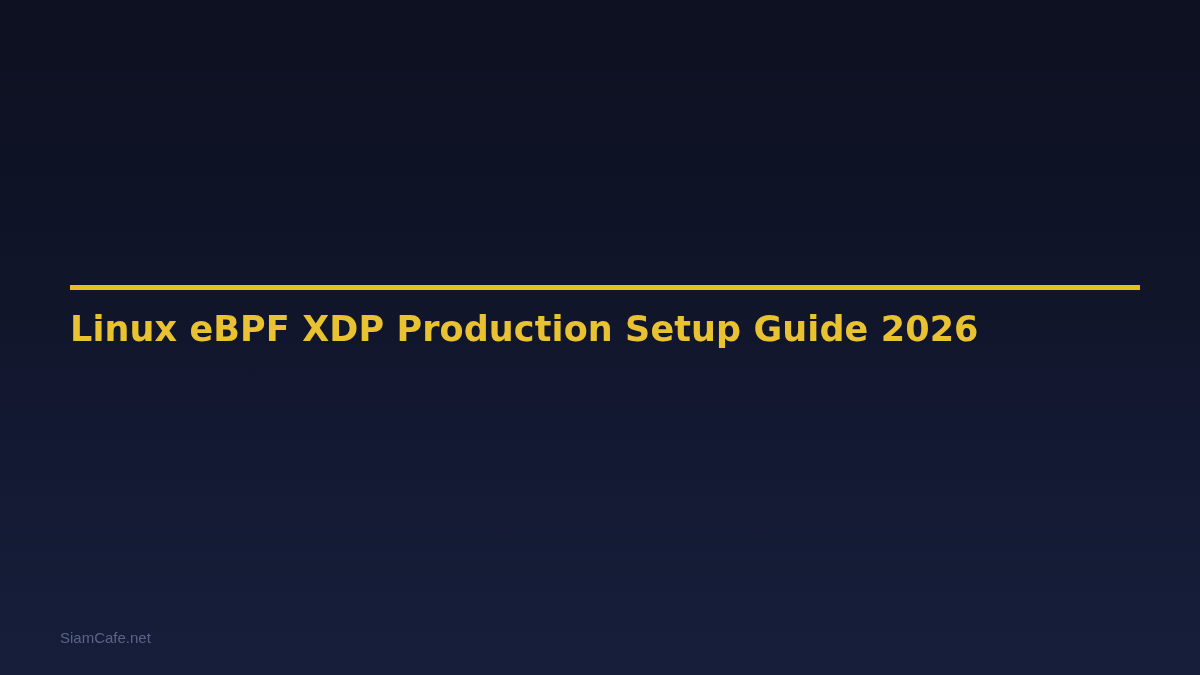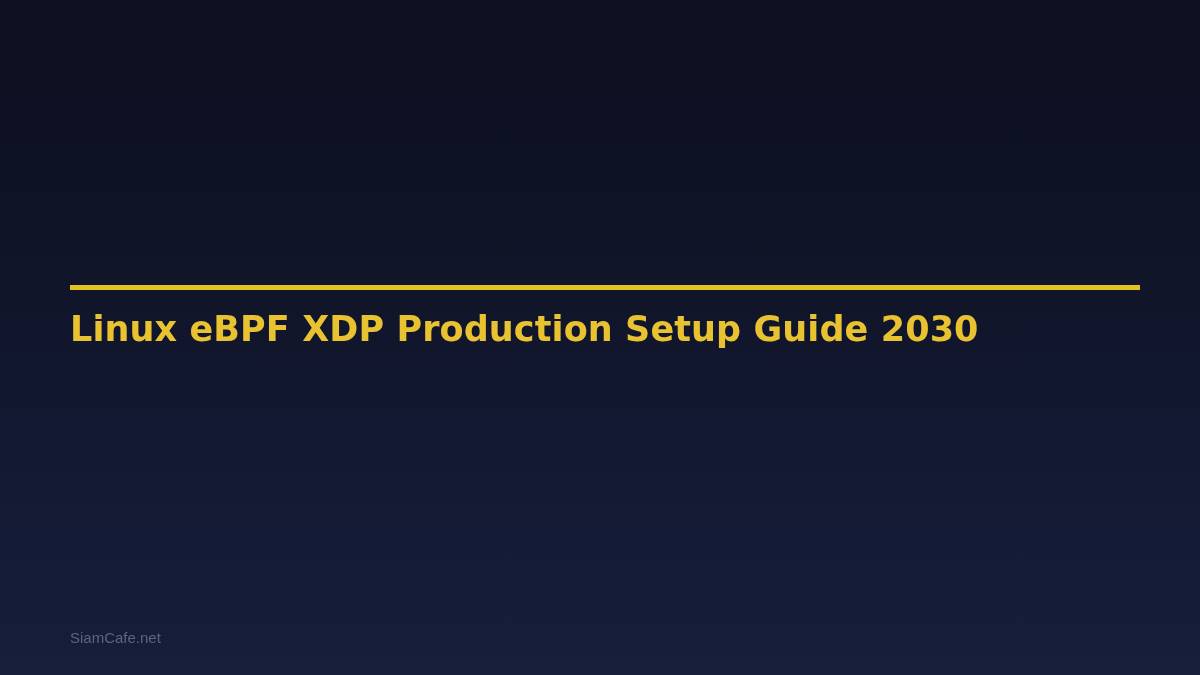--- a/index.html
+++ b/index.html
@@ -67,21 +67,21 @@
     letter-spacing: 0.1px;
     color: #e8c231;
     white-space: nowrap;
     
     padding-top: 22px;
   }
 
   
   #footer {
     position: absolute;
-    left: 70px;
+    left: 60px;
     top: 629px;
   }
 
   #footer-brand {
     font-family: "Liberation Sans", "DejaVu Sans", sans-serif;
     font-size: 15px;
     font-weight: normal;
     line-height: 1.2;
     color: #5a6485;
     white-space: nowrap;
@@ -89,20 +89,20 @@
 </style>
 </head>
 <body>
 
 <div id="slide">
 
   <div id="bg-sheen"></div>
 
   <div id="title-block">
     <div id="accent-rule"></div>
-    <h1 id="slide-title">Linux eBPF XDP Production Setup Guide 2030</h1>
+    <h1 id="slide-title">Linux eBPF XDP Production Setup Guide 2026</h1>
   </div>
 
   <div id="footer">
     <div id="footer-brand">SiamCafe.net</div>
   </div>
 
 </div>
 
 </body></html>

